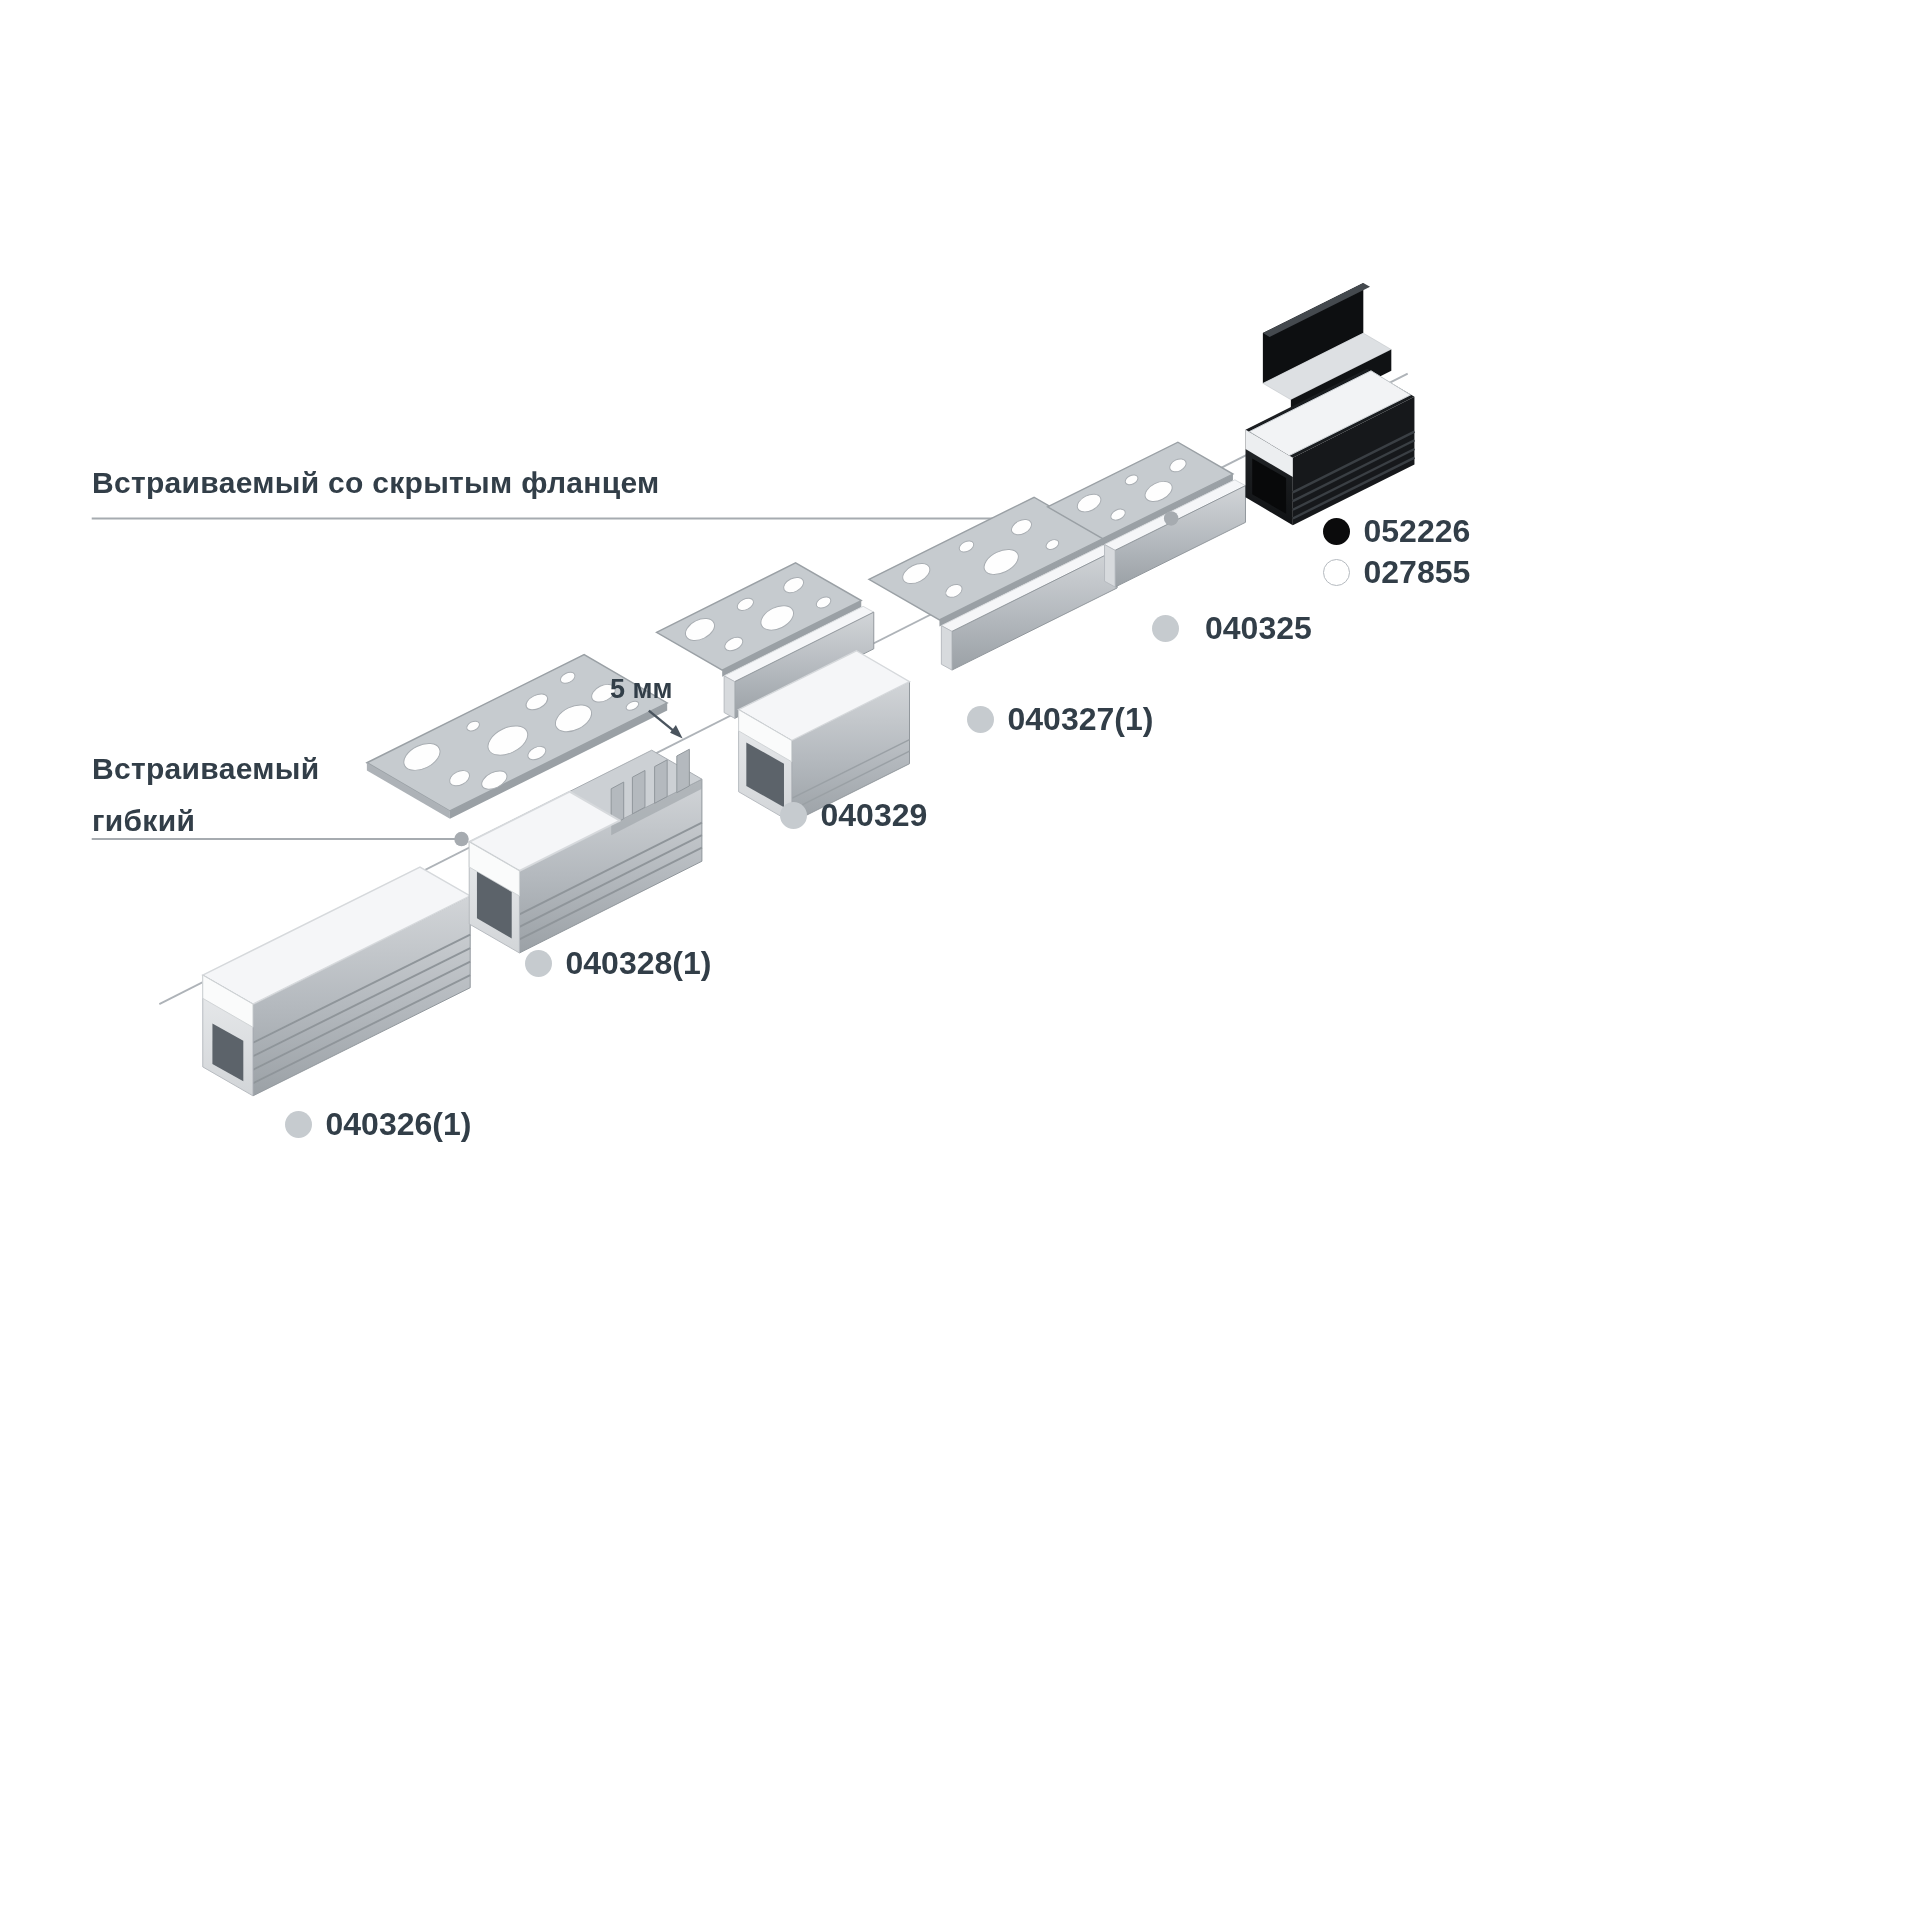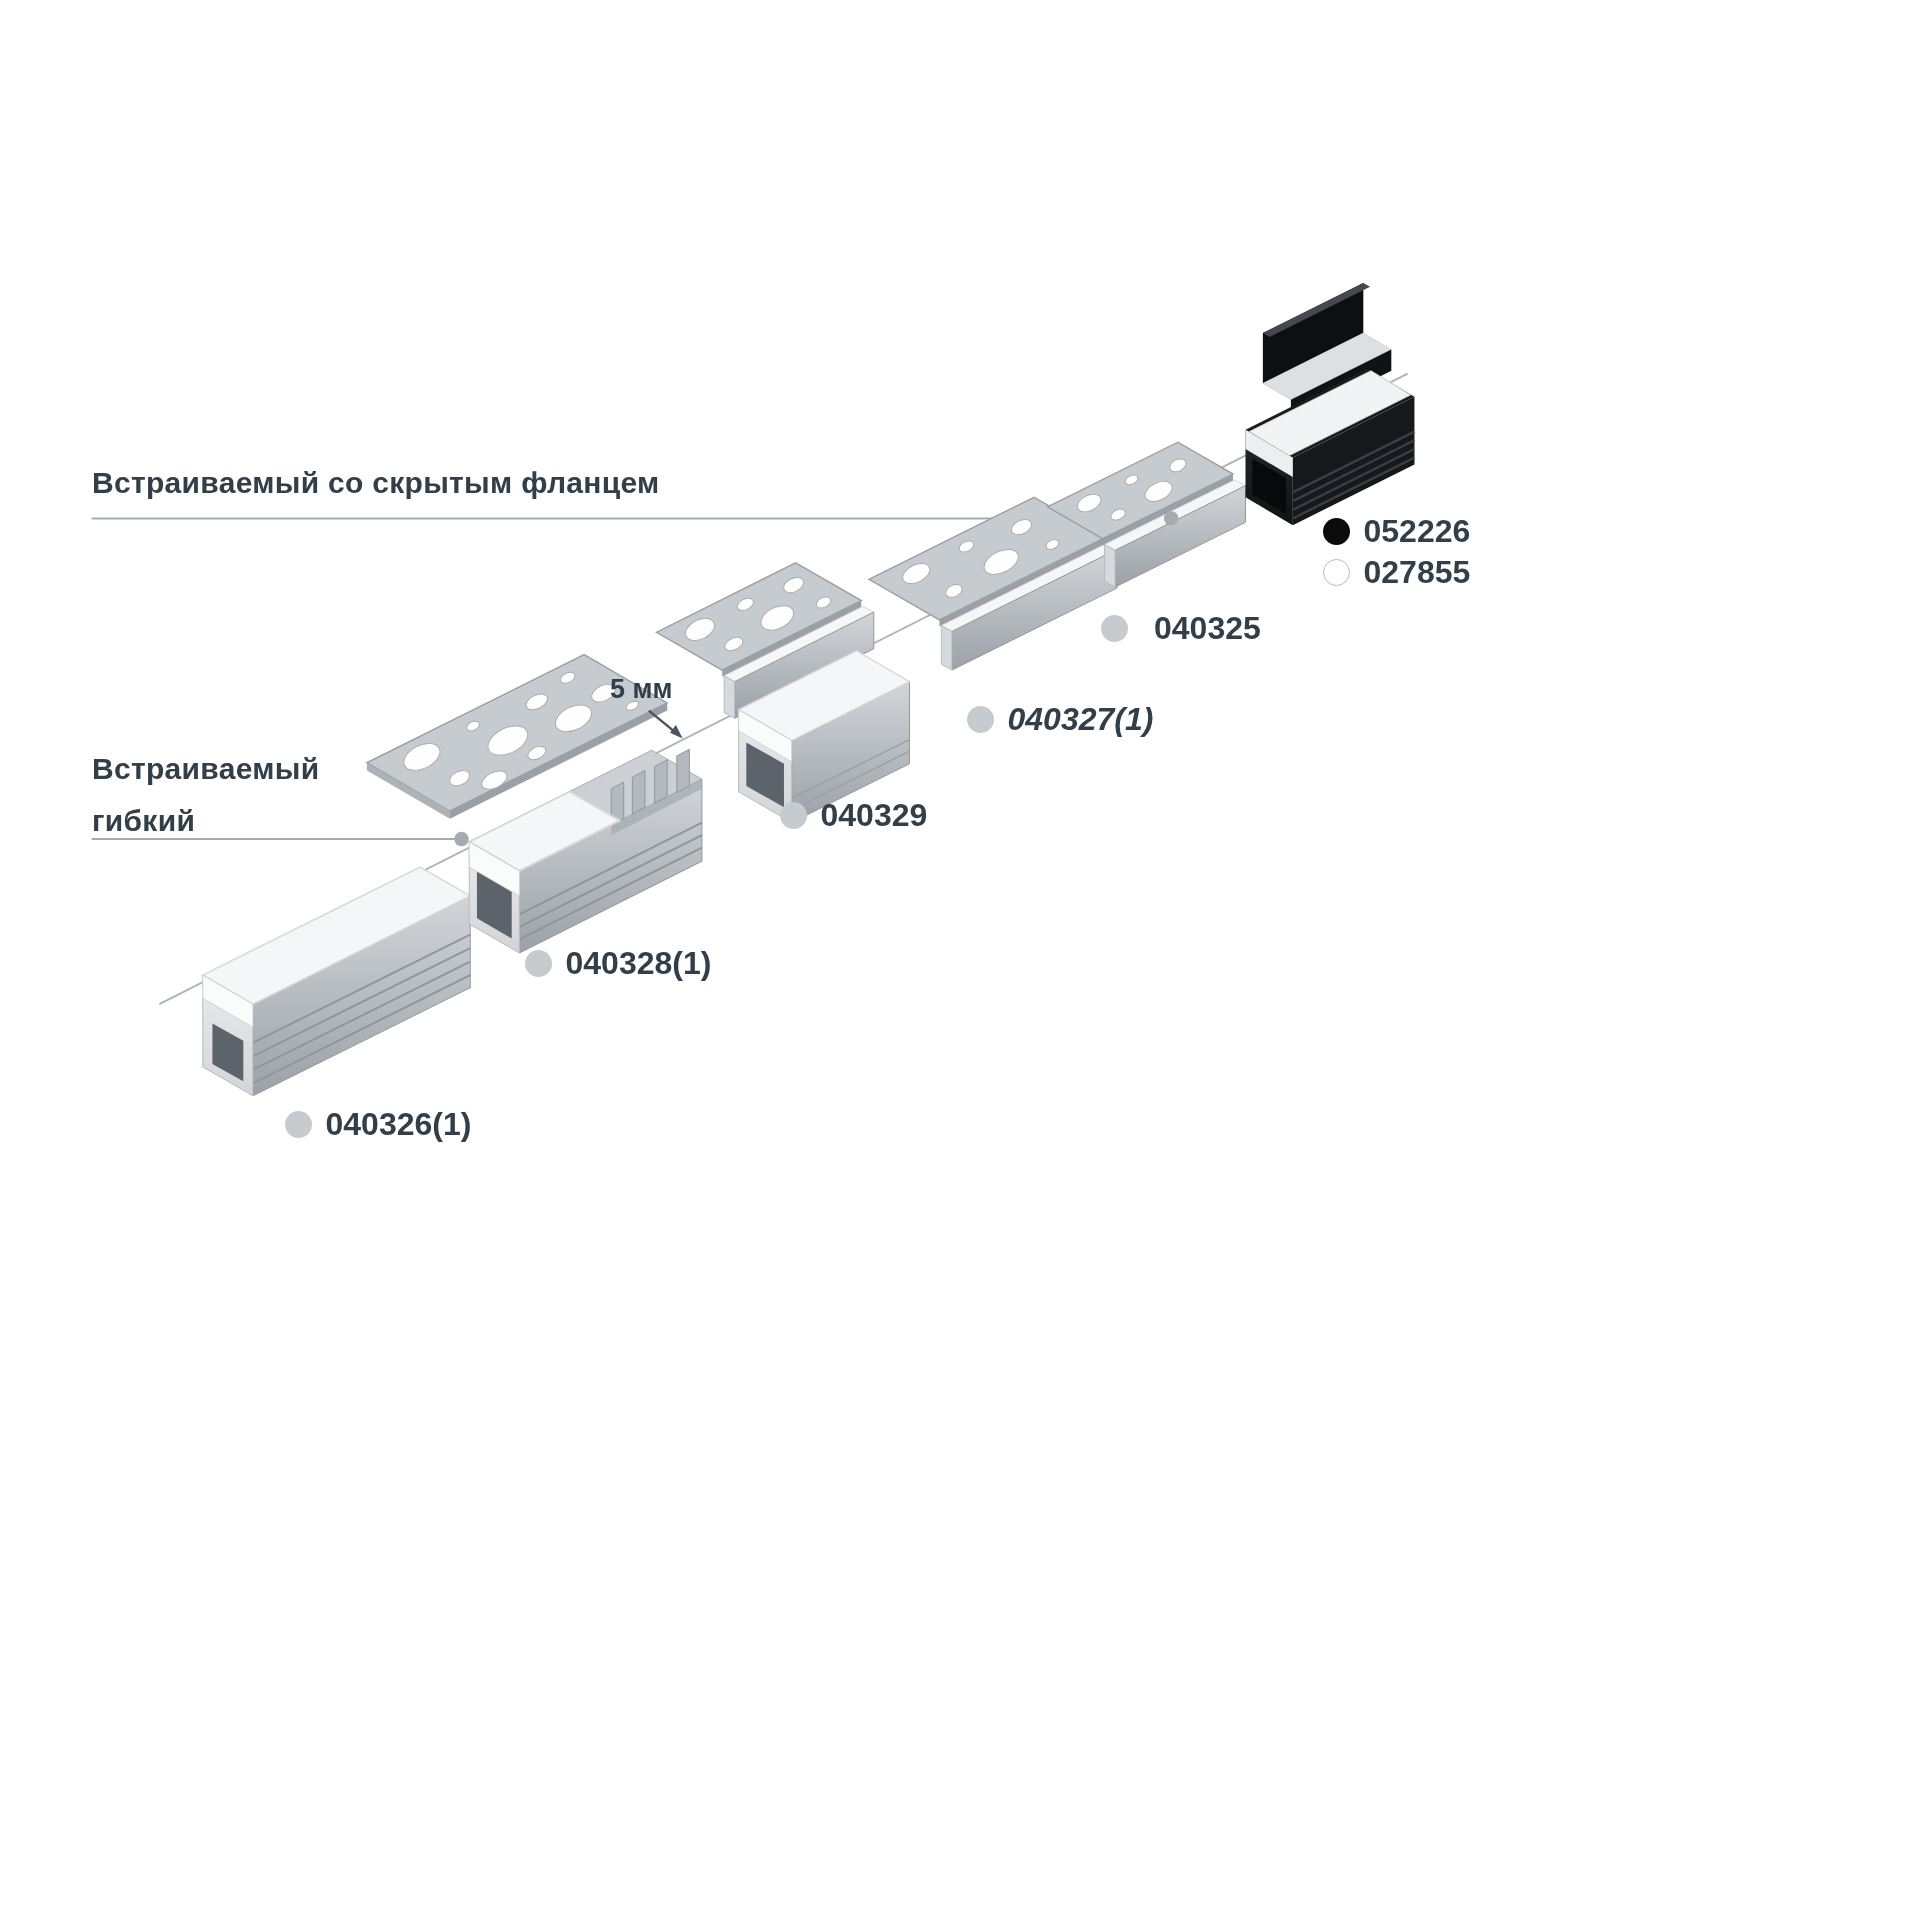--- a/index.html
+++ b/index.html
@@ -217,26 +217,26 @@
   <div class="product-label" style="left:525px; top:946px;">
     <span class="dot" style="background-color: rgb(198, 203, 207);"></span>
     <span class="code">040328(1)</span>
   </div>
 
   <div class="product-label" style="left:780px; top:798px;">
     <span class="dot" style="background-color: rgb(198, 203, 207);"></span>
     <span class="code">040329</span>
   </div>
 
-  <div class="product-label" style="left:967px; top:702px;font-style:italic;">
+  <div class="product-label" style="left:967px; top:702px;">
     <span class="dot" style="background-color: rgb(198, 203, 207);"></span>
     <span class="code">040327(1)</span>
   </div>
 
-  <div class="product-label" style="left:1101px; top:611px;gap:26px;">
+  <div class="product-label" style="left:1152px; top:611px;gap:26px;">
     <span class="dot" style="background-color: rgb(198, 203, 207);"></span>
     <span class="code">040325</span>
   </div>
 
   <div class="product-label" style="left:1323px; top:514px;">
     <span class="dot" style="background-color: rgb(11, 11, 12);"></span>
     <span class="code">052226</span>
   </div>
 
   <div class="product-label" style="left:1323px; top:555px;">

